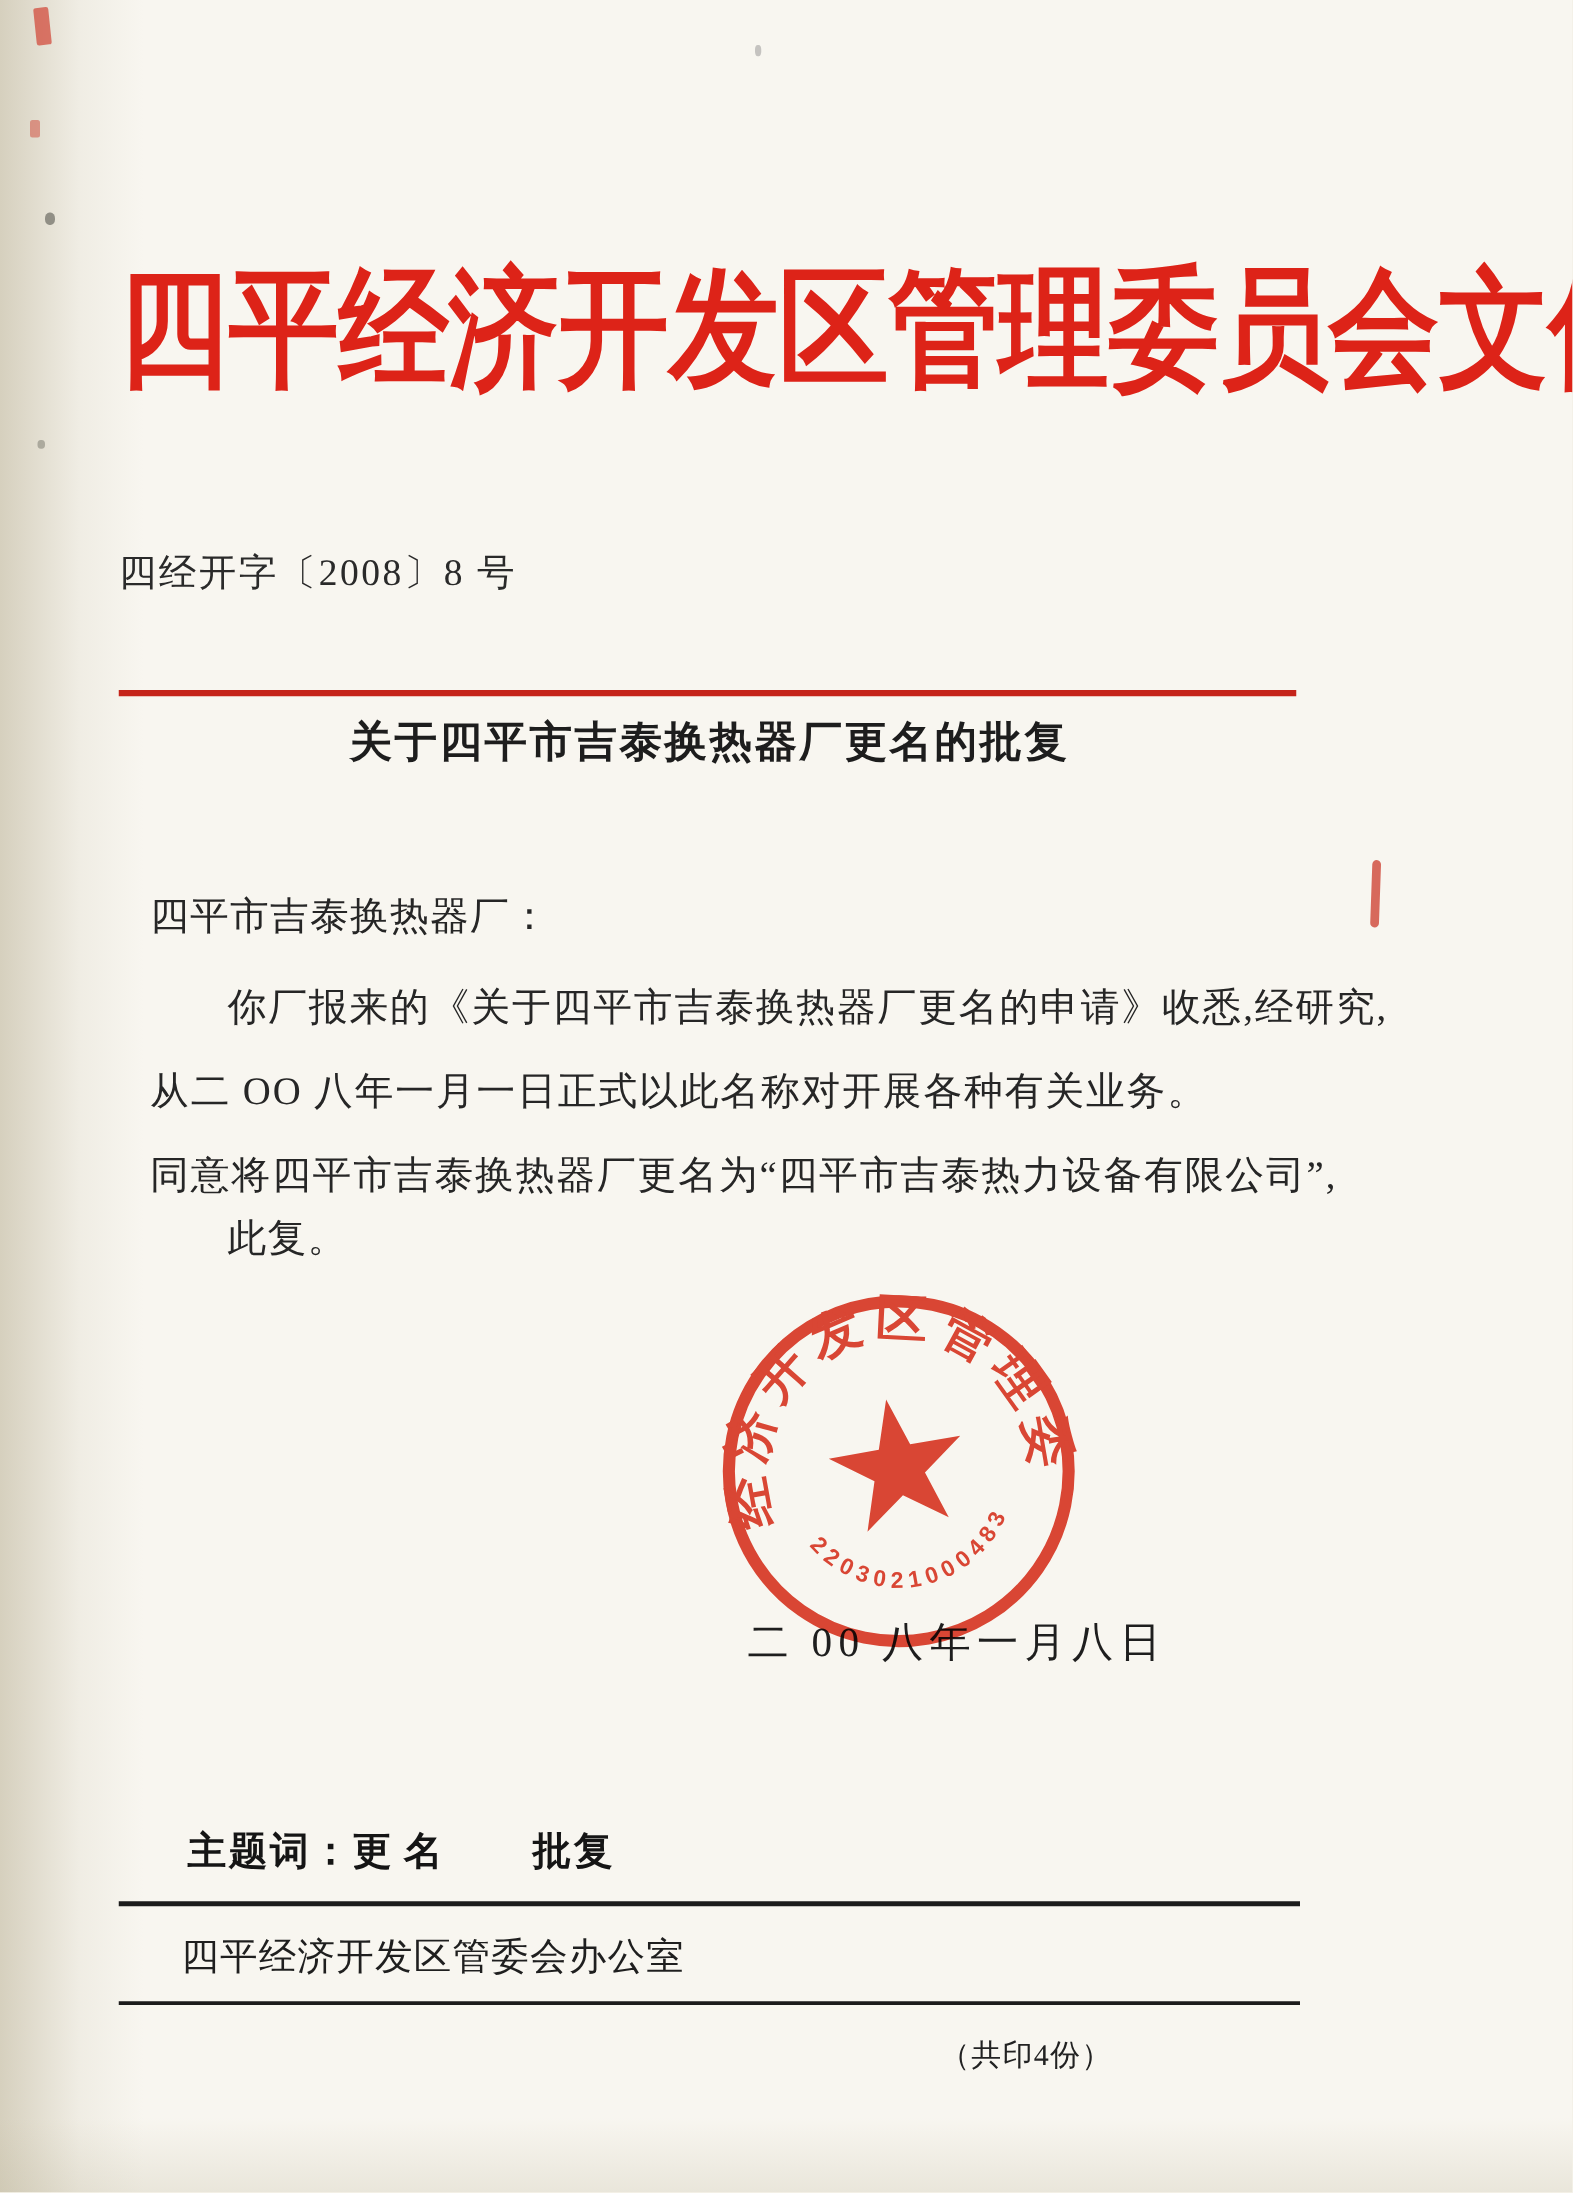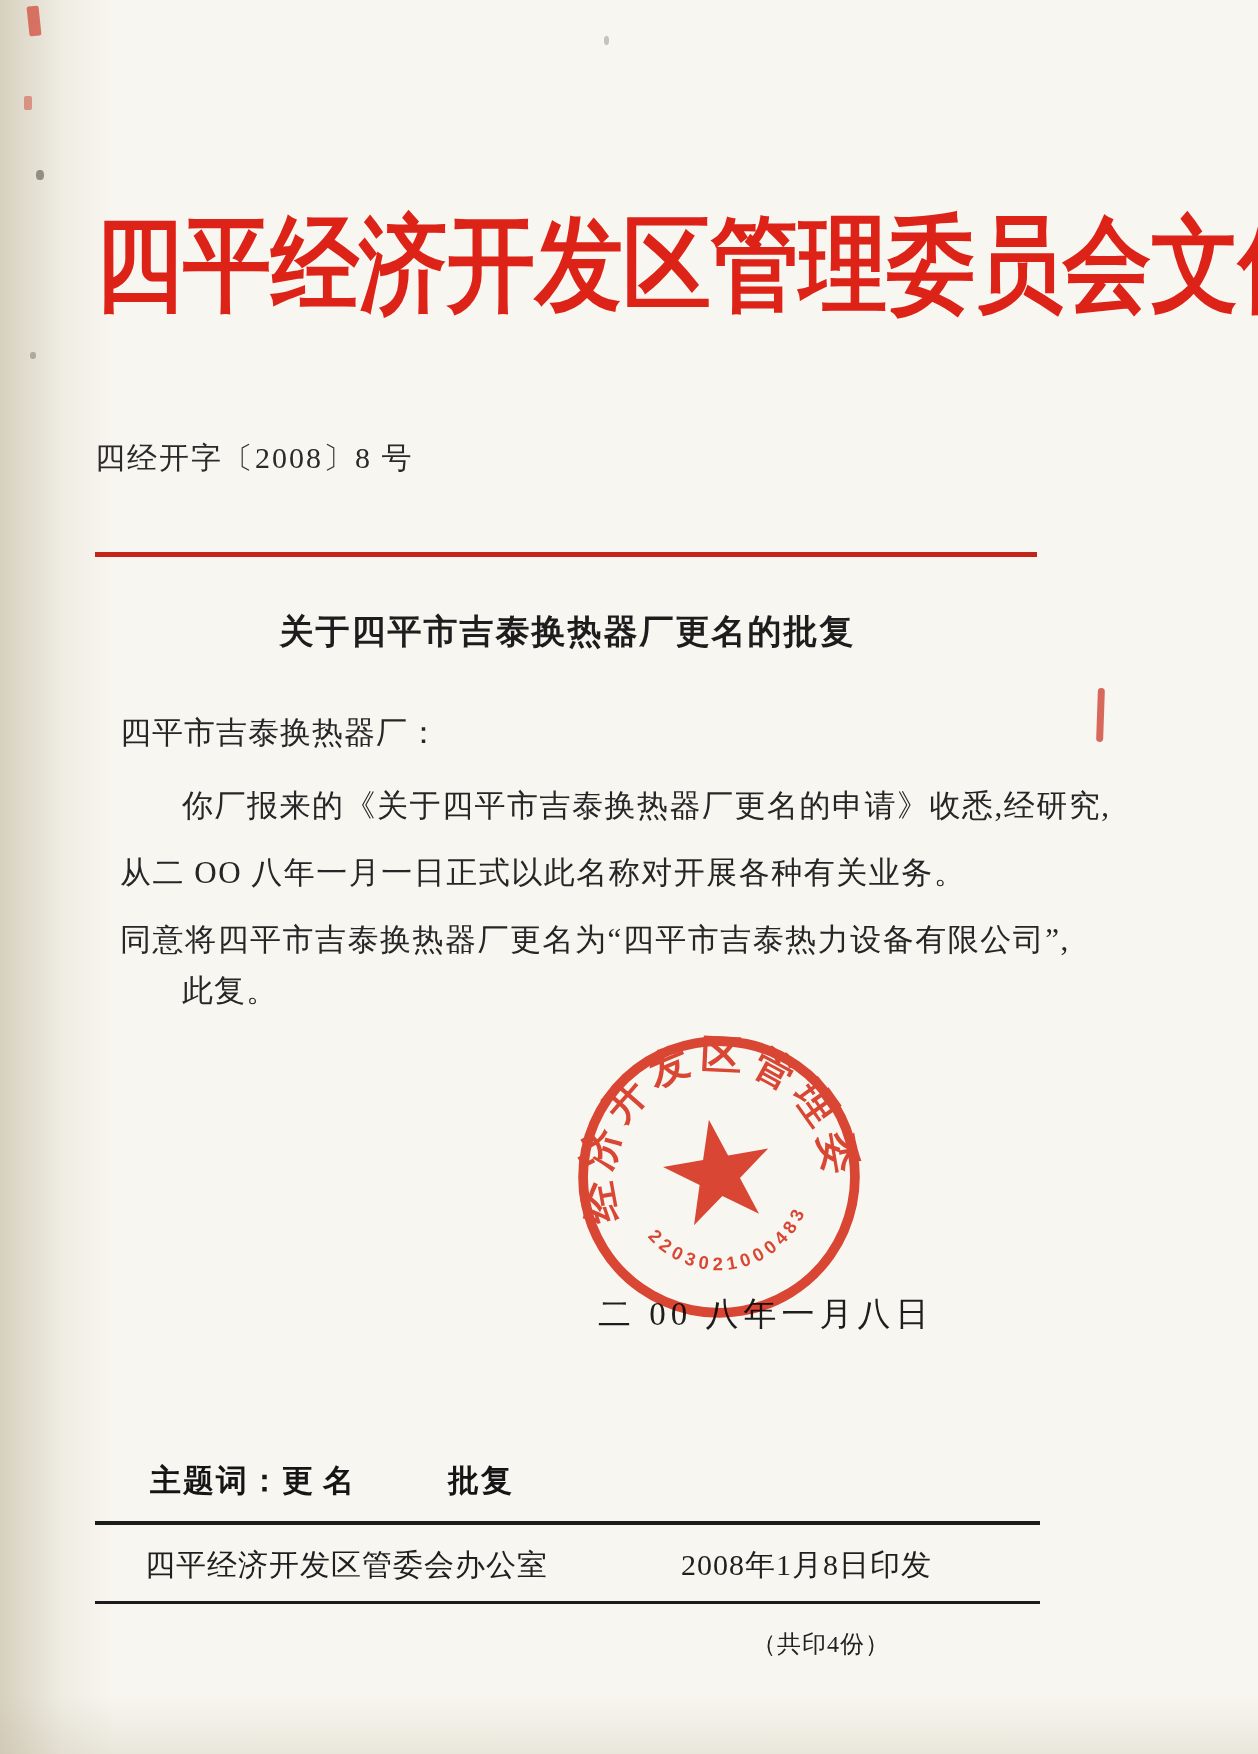--- a/index.html
+++ b/index.html
@@ -60,21 +60,21 @@
     text-align: left;
     font-size: 30px;
     letter-spacing: 2px;
     color: #2a2a2a;
   }
   .red-rule {
     position: absolute; top: 552px; left: 95px; width: 942px; height: 5px;
     background: #c5241a;
   }
   .doc-title {
-    position: absolute; top: 609px; left: 95px; width: 945px;
+    position: absolute; top: 571px; left: 95px; width: 945px;
     text-align: center;
     font-size: 34px;
     font-weight: bold;
     letter-spacing: 2px;
     color: #1d1d1d;
     font-family: "Liberation Sans", "DejaVu Sans", sans-serif;
   }
   .addressee {
     position: absolute; top: 712px; left: 120px; width: 920px;
     font-size: 31px;
@@ -113,21 +113,21 @@
     position: absolute; top: 1460px; left: 150px;
     font-size: 31px;
     font-weight: bold;
     font-family: "Liberation Sans", "DejaVu Sans", sans-serif;
     color: #151515;
     display: flex;
     align-items: flex-end;
   }
   .subject-label { letter-spacing: 2px; }
   .subject-kw1 { letter-spacing: 10px; }
-  .subject-kw2 { margin-left: 84px; letter-spacing: 2px; }
+  .subject-kw2 { margin-left: 62px; letter-spacing: 2px; }
   .black-rule-1 {
     position: absolute; top: 1521px; left: 95px; width: 945px; height: 4px;
     background: #1c1c1c;
   }
   .footer-row {
     position: absolute; top: 1545px; left: 120px; width: 920px; height: 46px;
     font-size: 30px;
     display: flex;
     justify-content: space-between;
     align-items: baseline;
@@ -215,20 +215,19 @@
   <div class="subject-row">
     <span class="subject-label">主题词：</span>
     <span class="subject-kw1">更名</span>
     <span class="subject-kw2">批复</span>
   </div>
 
   <div class="black-rule-1"></div>
 
   <div class="footer-row">
     <span class="footer-office">四平经济开发区管委会办公室</span>
-    <span class="footer-date">2008年1月8日印发</span>
   </div>
 
   <div class="black-rule-2"></div>
 
   <div class="copies-note">（共印4份）</div>
 
 </div>
 
 </body></html>

